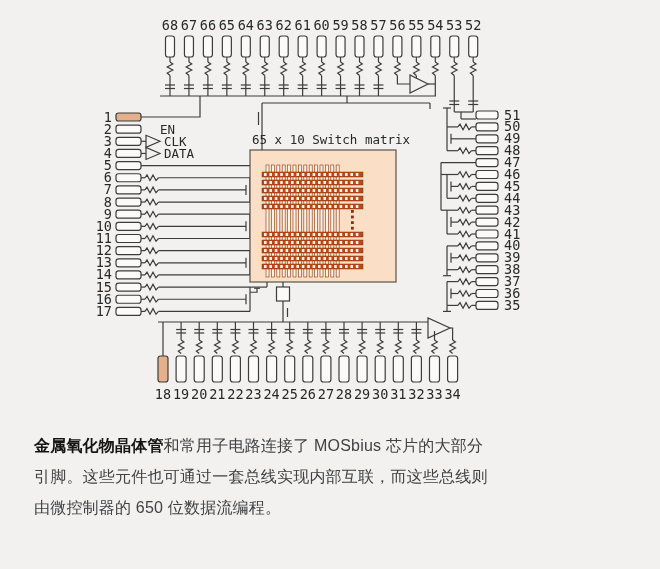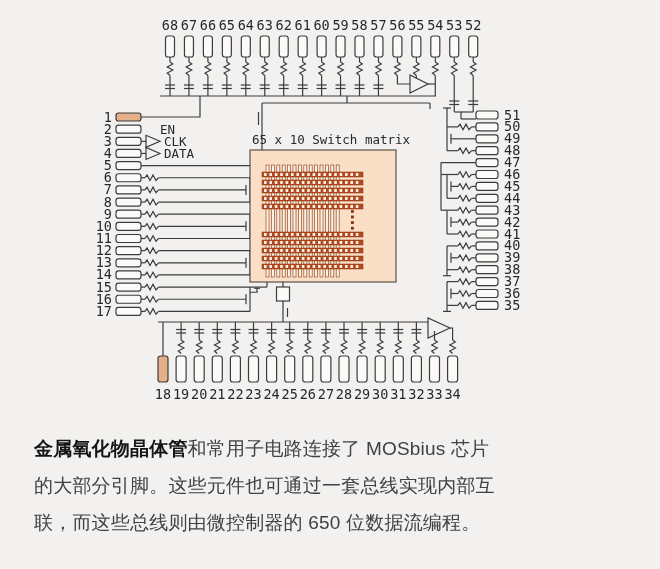--- a/index.html
+++ b/index.html
@@ -6,21 +6,21 @@
   body{
     width:660px;height:569px;overflow:hidden;
     background:#f2f1ef;
     font-family:"Liberation Sans","DejaVu Sans",sans-serif;
   }
   .page{width:528px;height:569px;position:relative;}
   figure{margin:0;padding:0;}
   #schematic{display:block;}
   .caption{
     margin:18px 32px 7px 34px;
-    font-size:19px;
+    font-size:16px;
     line-height:1.95;
     color:#3f4144;
     letter-spacing:0.2px;
   }
   .caption b{color:#141414;font-weight:700;}
 </style>
 </head>
 <body>
 
 <div class="page">

